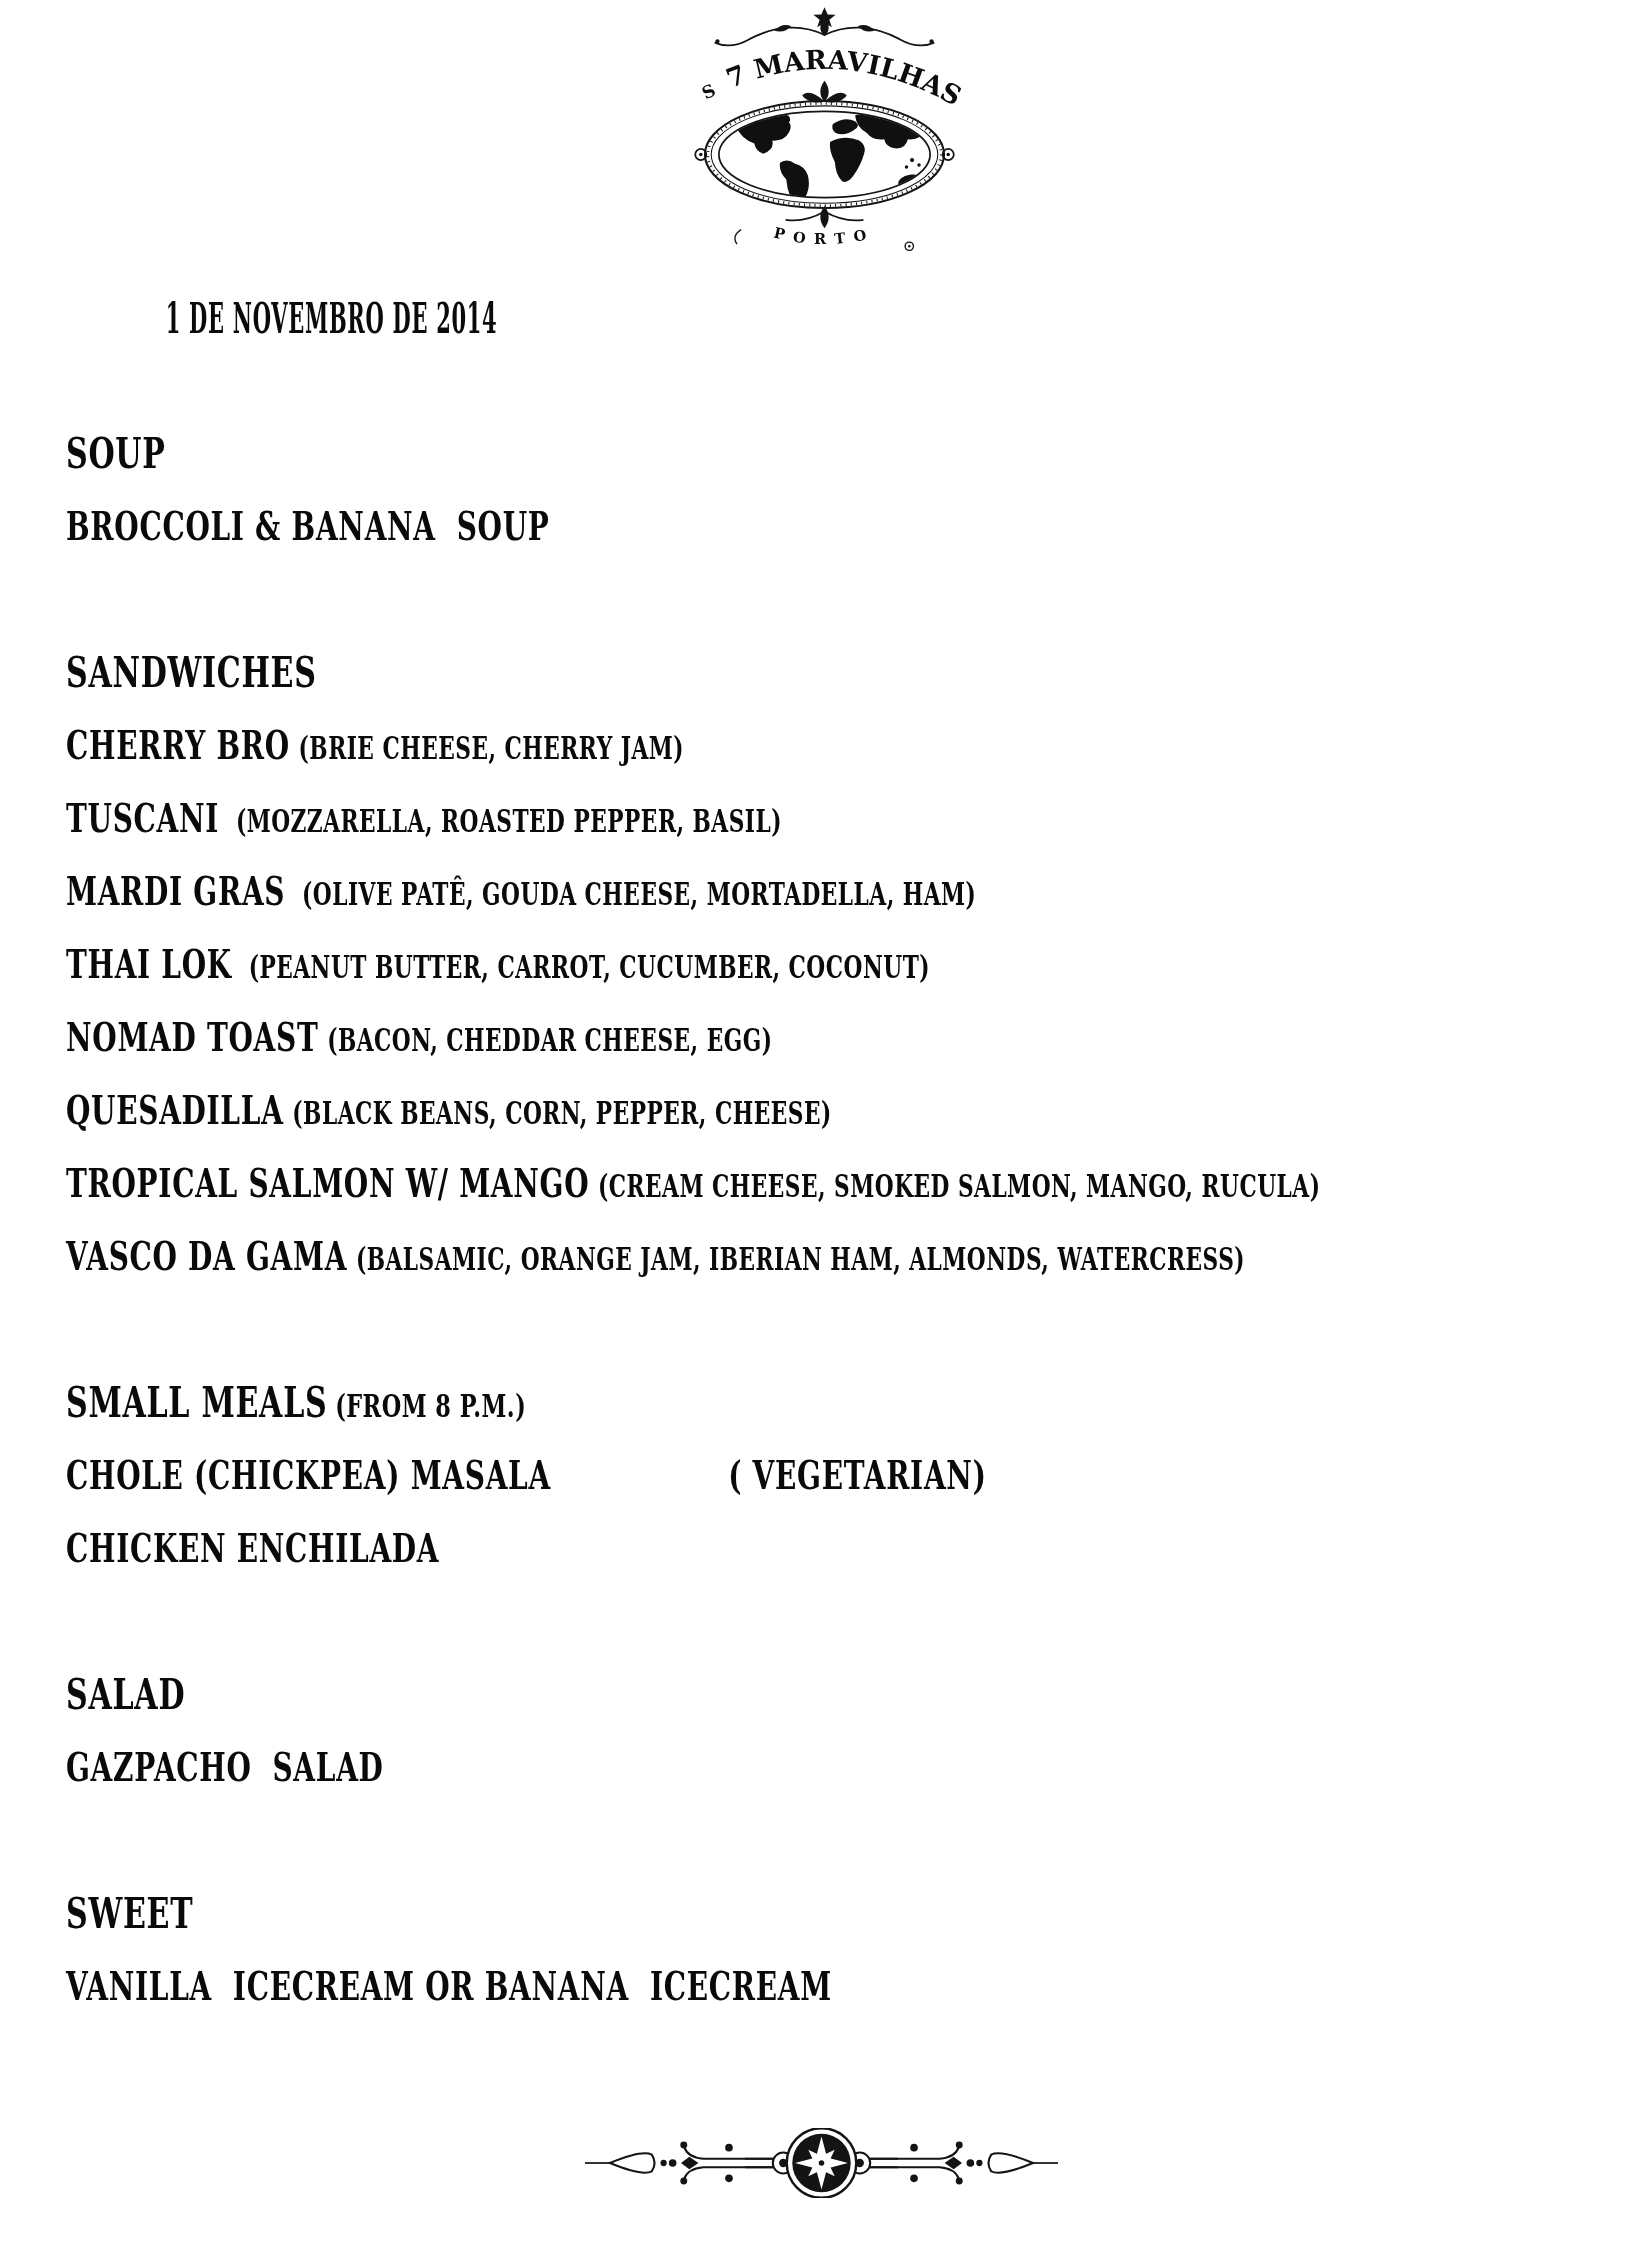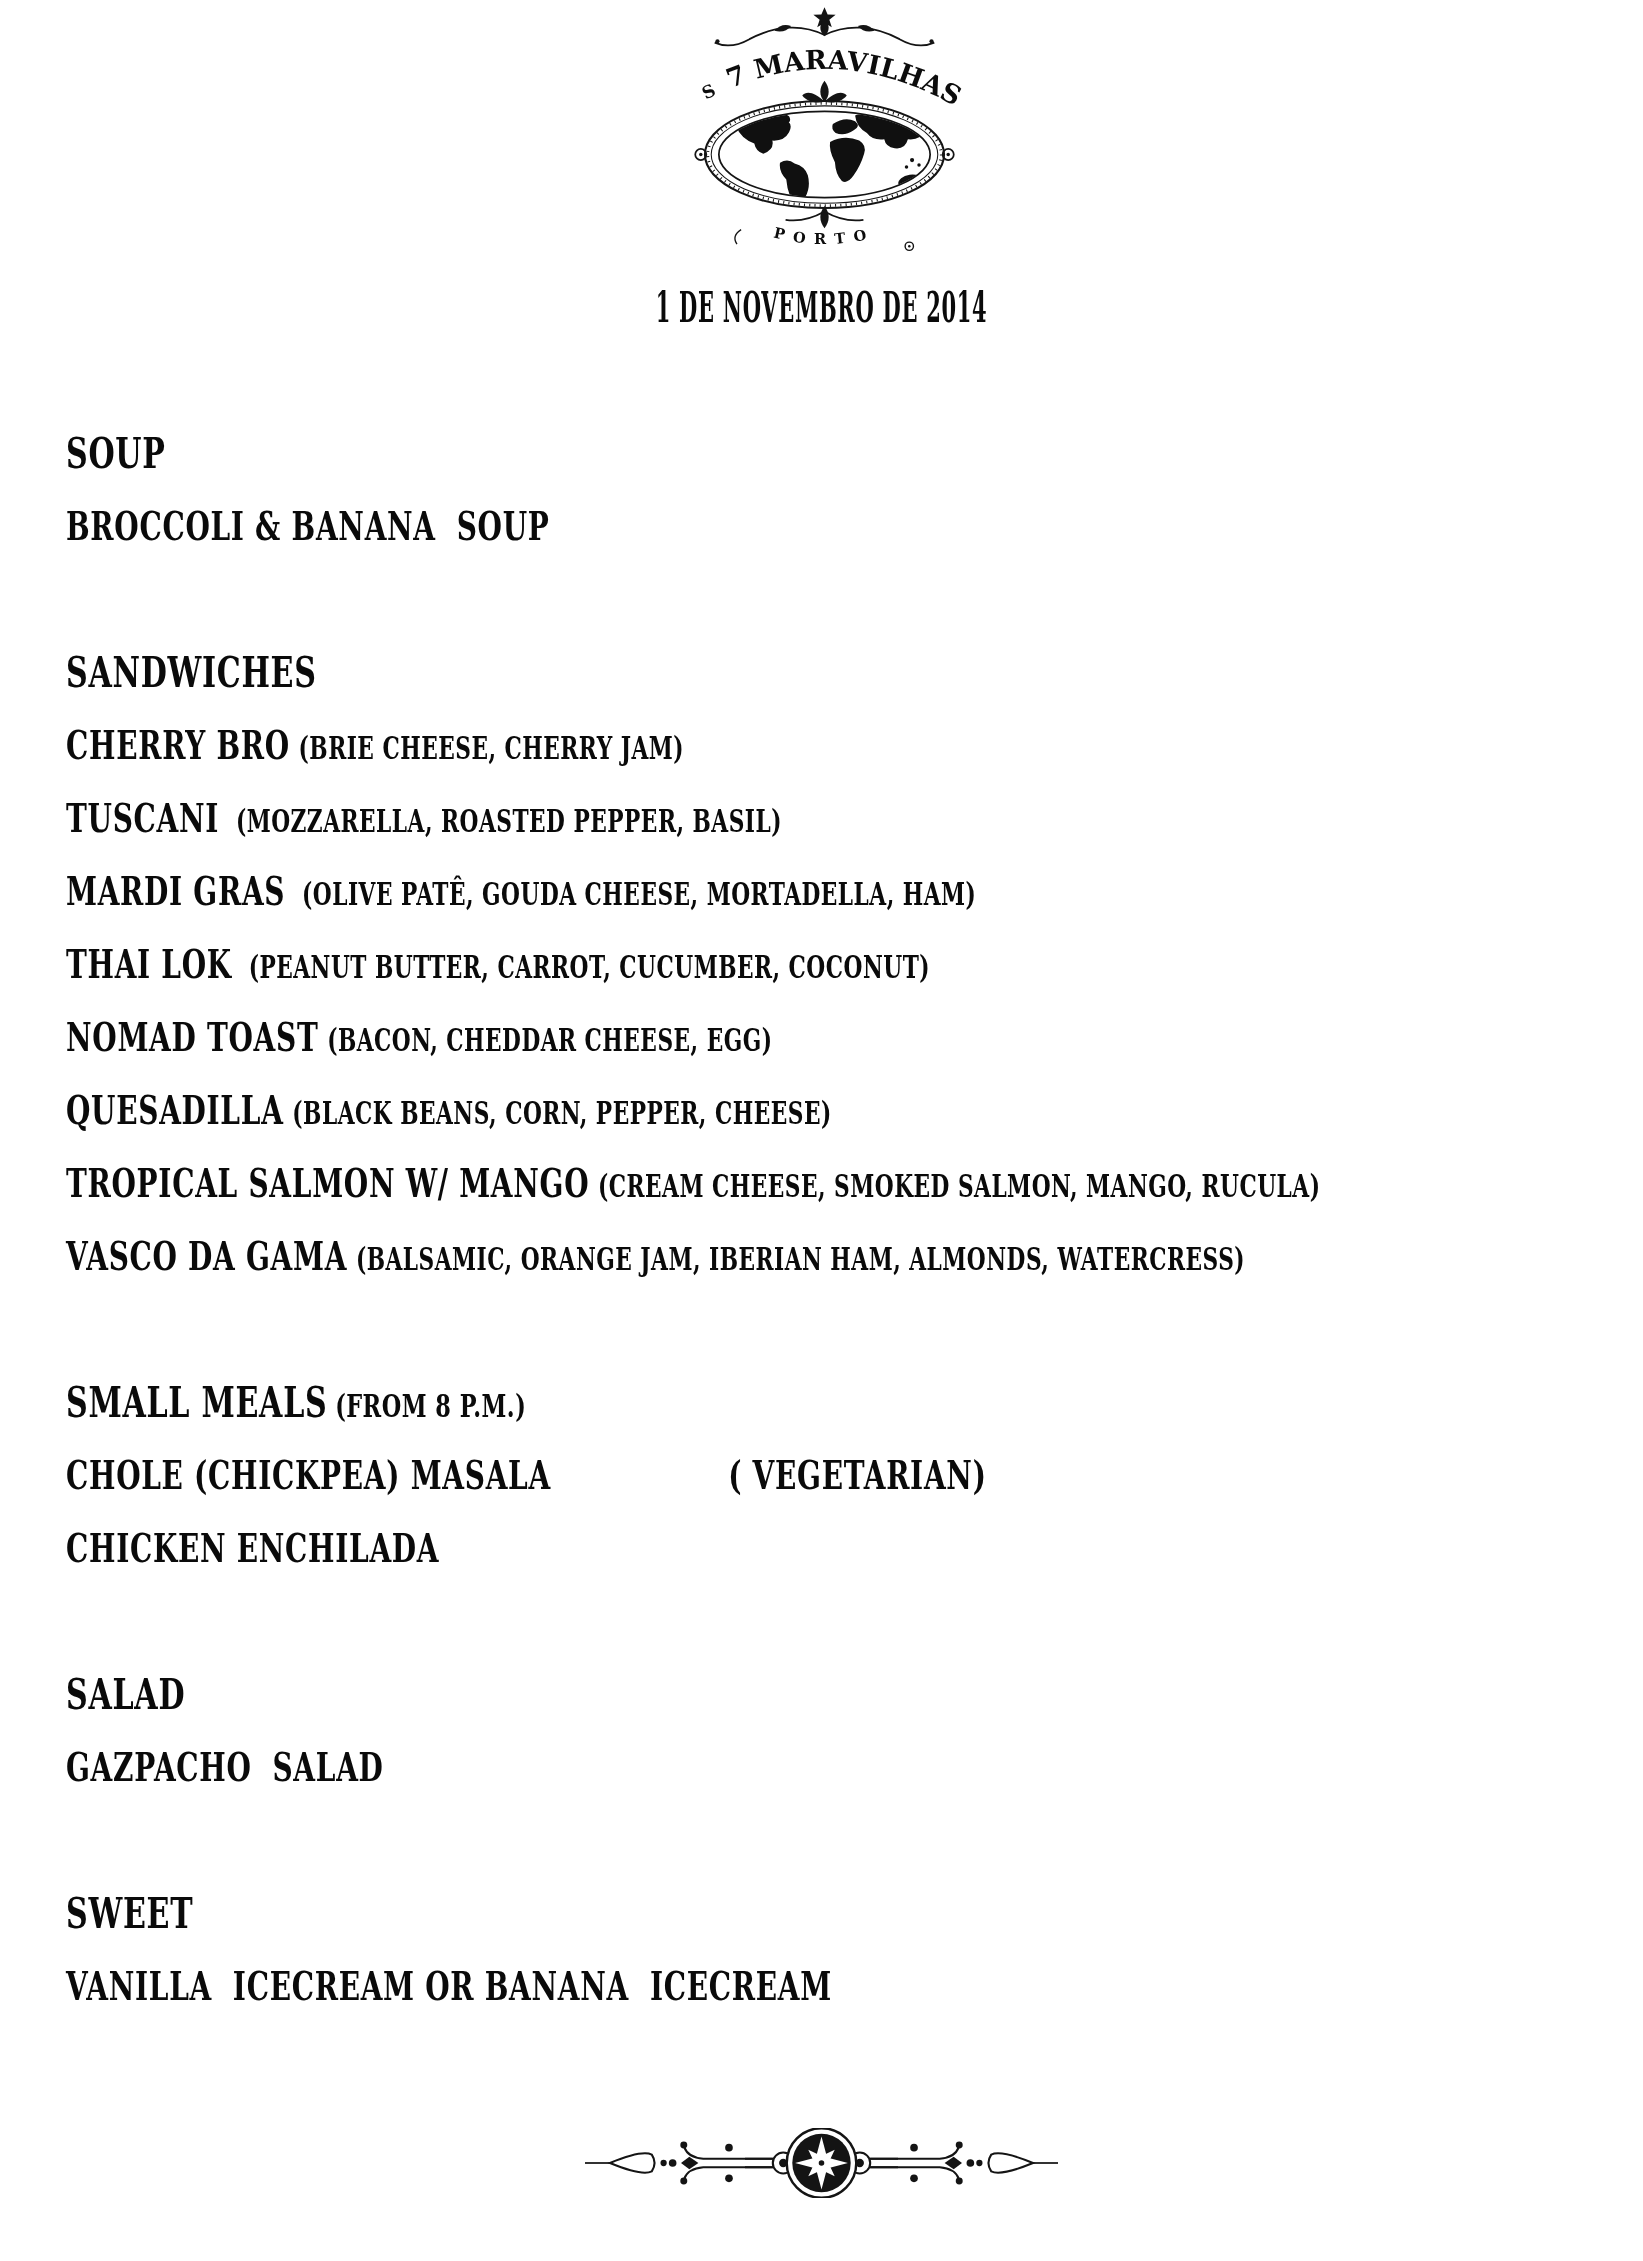--- a/index.html
+++ b/index.html
@@ -5,21 +5,21 @@
   html,body{margin:0;padding:0;background:#ffffff;}
   body{width:1643px;height:2261px;position:relative;overflow:hidden;
        font-family:"DejaVu Serif","Liberation Serif",serif;color:#0a0a0a;}
   .page{position:absolute;inset:0;background:#ffffff;}
 
   
   .logo-wrap{position:absolute;top:2.8px;left:calc(50% - 145px);width:295px;height:278px;}
   svg text, svg tspan{font-family:"DejaVu Serif","Liberation Serif",serif;font-weight:700;fill:#0c0c0c;}
 
   
-  .date-line{position:absolute;top:280px;left:0;width:100%;height:56px;text-align:center;}
+  .date-line{position:absolute;top:291px;left:0;width:100%;height:56px;text-align:left;}
   .date-line .cond-c{display:inline-block;transform:scaleX(0.50);transform-origin:50% 50%;
        font-size:42px;font-weight:700;letter-spacing:1.4px;white-space:pre;line-height:56px;}
 
   
   .menu{position:absolute;left:66px;top:416px;}
   .sec + .sec{margin-top:73px;}
   .line{height:73px;display:flex;align-items:center;}
   .cond{display:inline-block;transform:scaleX(0.70);transform-origin:0 50%;
         white-space:pre;position:relative;font-weight:700;}
   .head{font-size:43px;letter-spacing:1px;}

